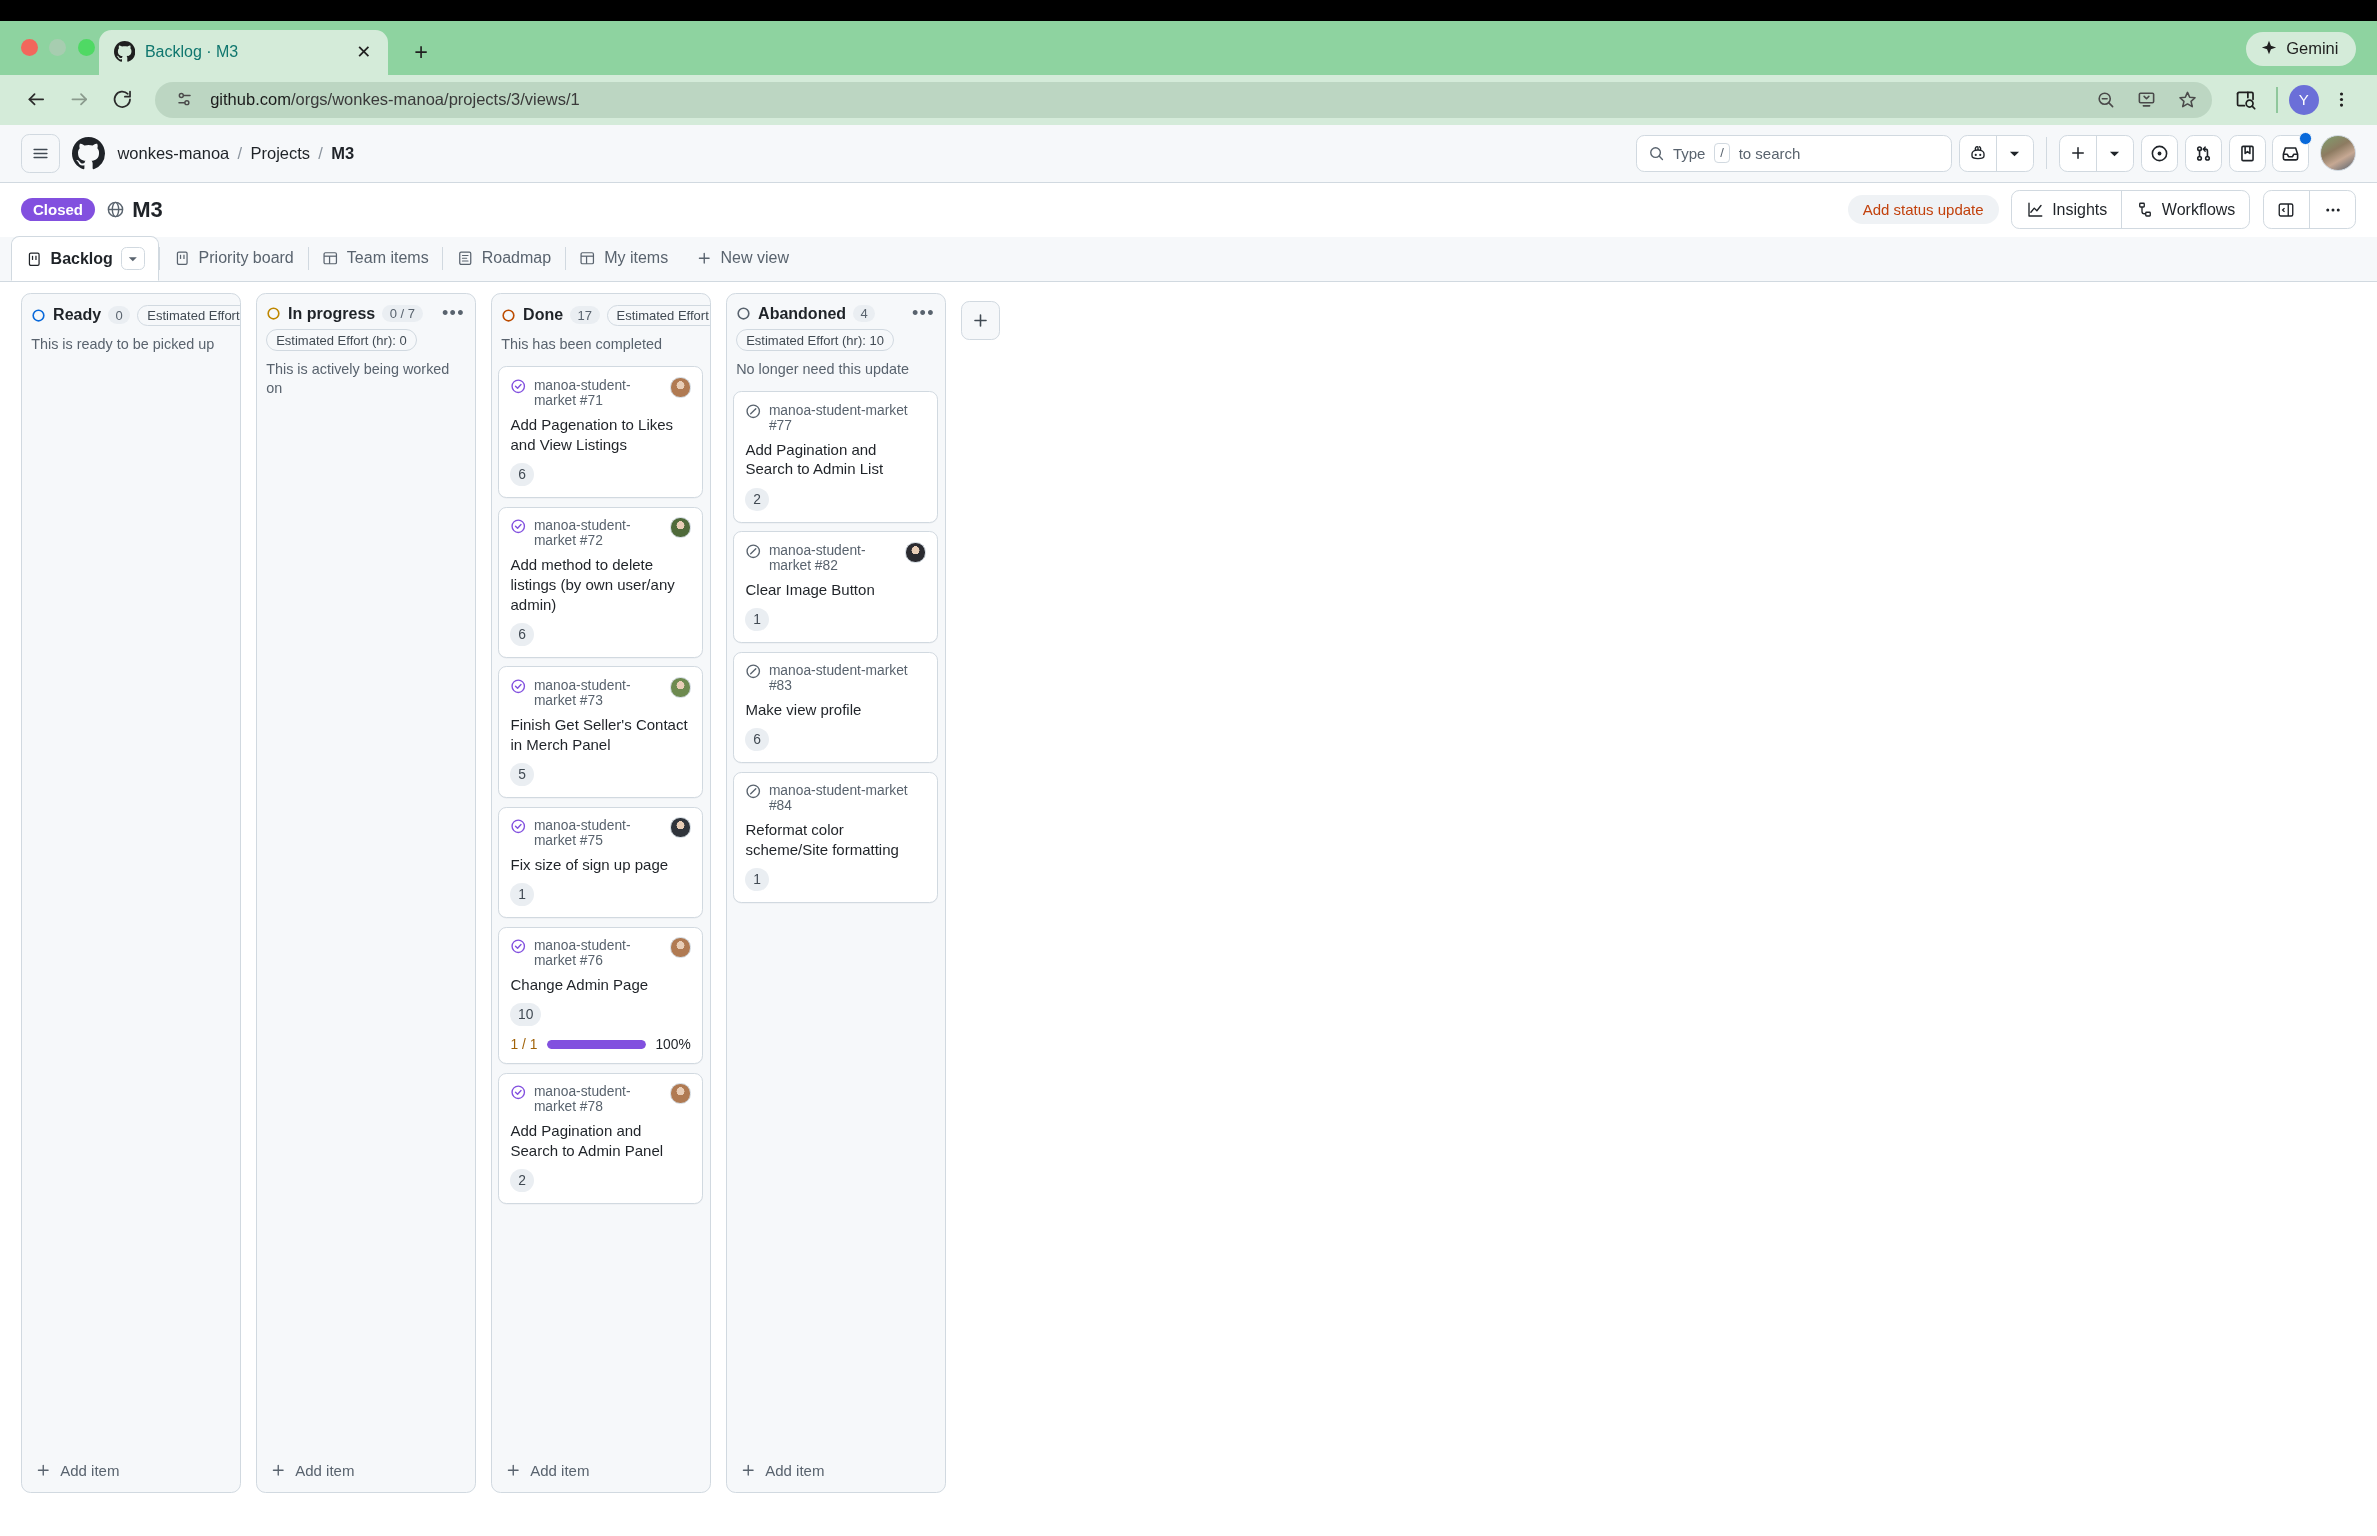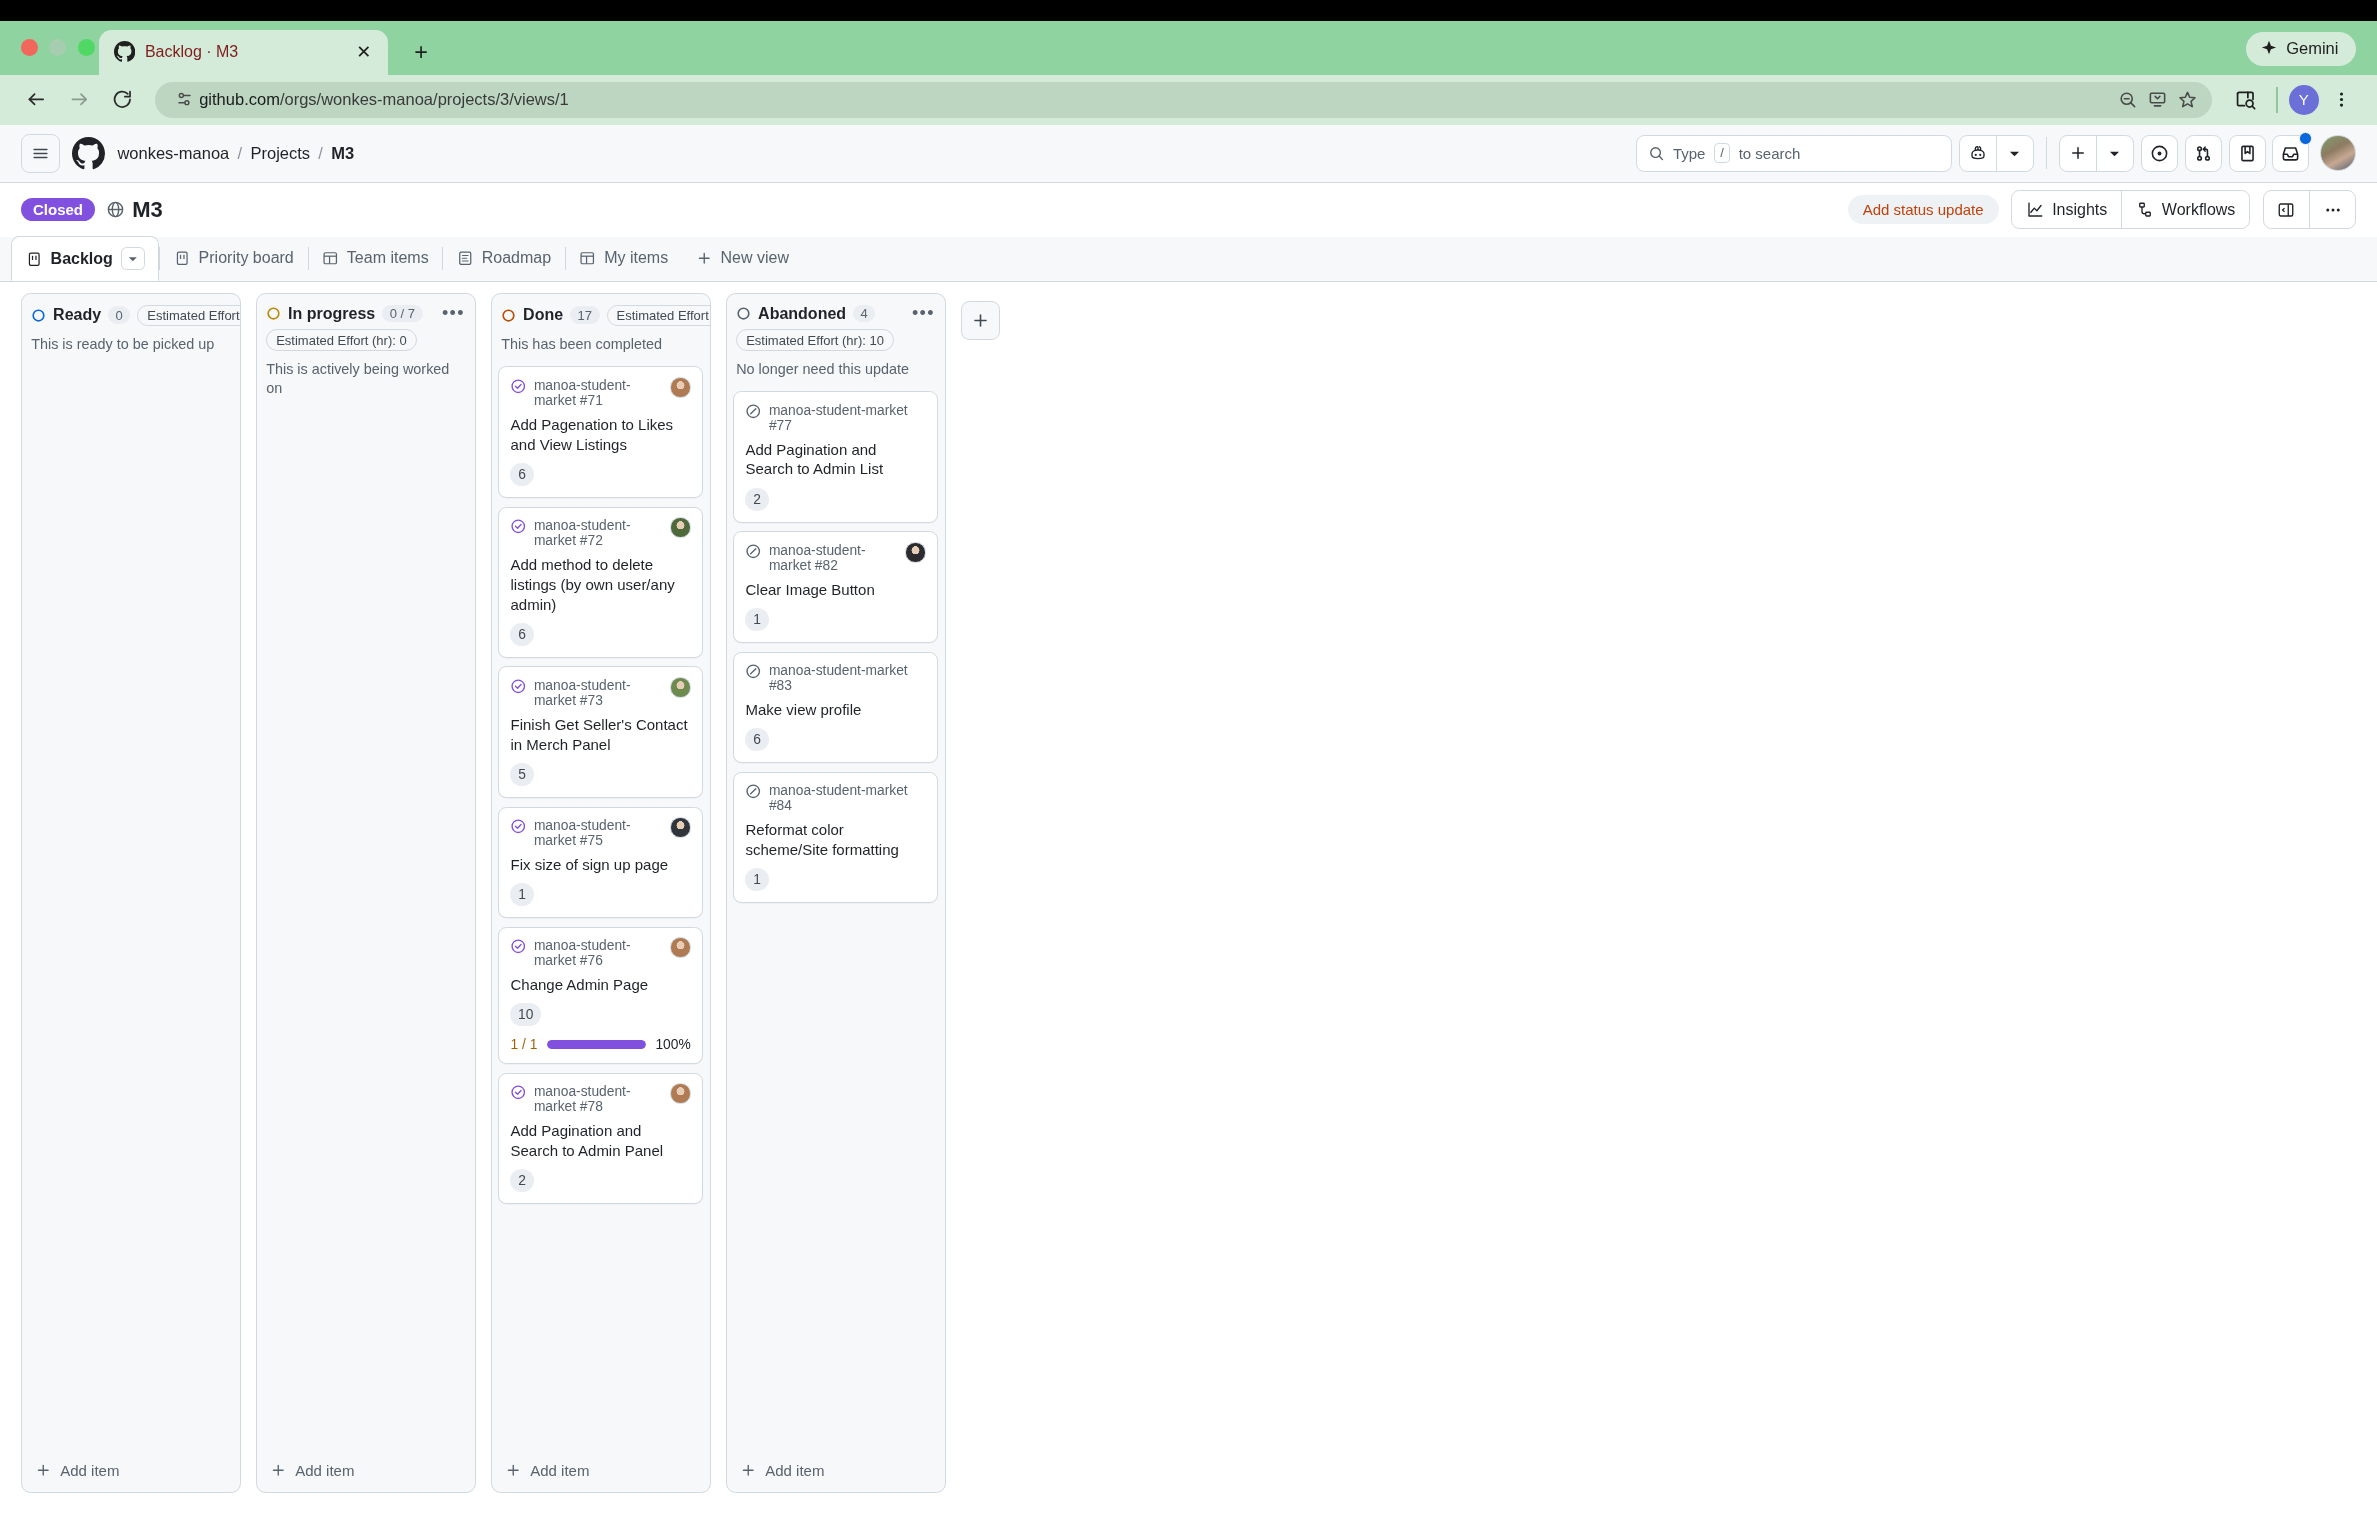--- a/index.html
+++ b/index.html
@@ -35,21 +35,21 @@
     width: 289px; height: 45px;
     background: #d4ebd9;
     border-radius: 12.4px 12.4px 0 0;
     display: flex; align-items: center;
     padding: 0 12.4px 0 15px;
     gap: 9.6px;
     position: relative;
   }
   .tab .favicon { width: 21.3px; height: 21.3px; flex: 0 0 21.3px; }
   .tab .tab-title {
-    font-size: 16px; color: #7f1d1d; flex: 1;
+    font-size: 16px; color: #0f766e; flex: 1;
     white-space: nowrap; overflow: hidden; text-overflow: ellipsis;
   }
   .tab .tab-close {
     width: 23.4px; height: 23.4px; flex: 0 0 23.4px;
     display: flex; align-items: center; justify-content: center;
     font-size: 18px; color: #1f1f1f; line-height: 1;
   }
   .newtab {
     margin-left: 18px; margin-bottom: 6.9px;
     width: 30px; height: 30px;
@@ -72,21 +72,21 @@
   }
   .nav-btn {
     width: 39px; height: 39px; border-radius: 50%;
     display: flex; align-items: center; justify-content: center;
     color: #2a2a2a;
   }
   .nav-btn.disabled { color: #8a9a8d; }
   .omnibox {
     flex: 1; height: 36px; margin: 0 9.6px;
     background: #bcd6c2; border-radius: 18px;
-    display: flex; align-items: center; padding: 0 9.6px 0 13.8px; 
+    display: flex; align-items: center; padding: 0 9.6px 0 13.8px; gap: 11px;
   }
   .omnibox .url {
     flex: 1; font-size: 16.5px; color: #3a3a3a;
     white-space: nowrap; overflow: hidden;
   }
   .omnibox .url b { color: #1b1b1b; font-weight: 400; }
   .omni-icon { width: 30px; height: 30px; display: flex; align-items: center; justify-content: center; color: #4a4a4a; }
   .urlbar-right { display: flex; align-items: center; gap: 2.8px; }
   .urlbar-right .nav-btn { color: #1f1f1f; }
   .vsep { width: 1.4px; height: 26px; background: #8fc79c; margin: 0 8.3px; }

